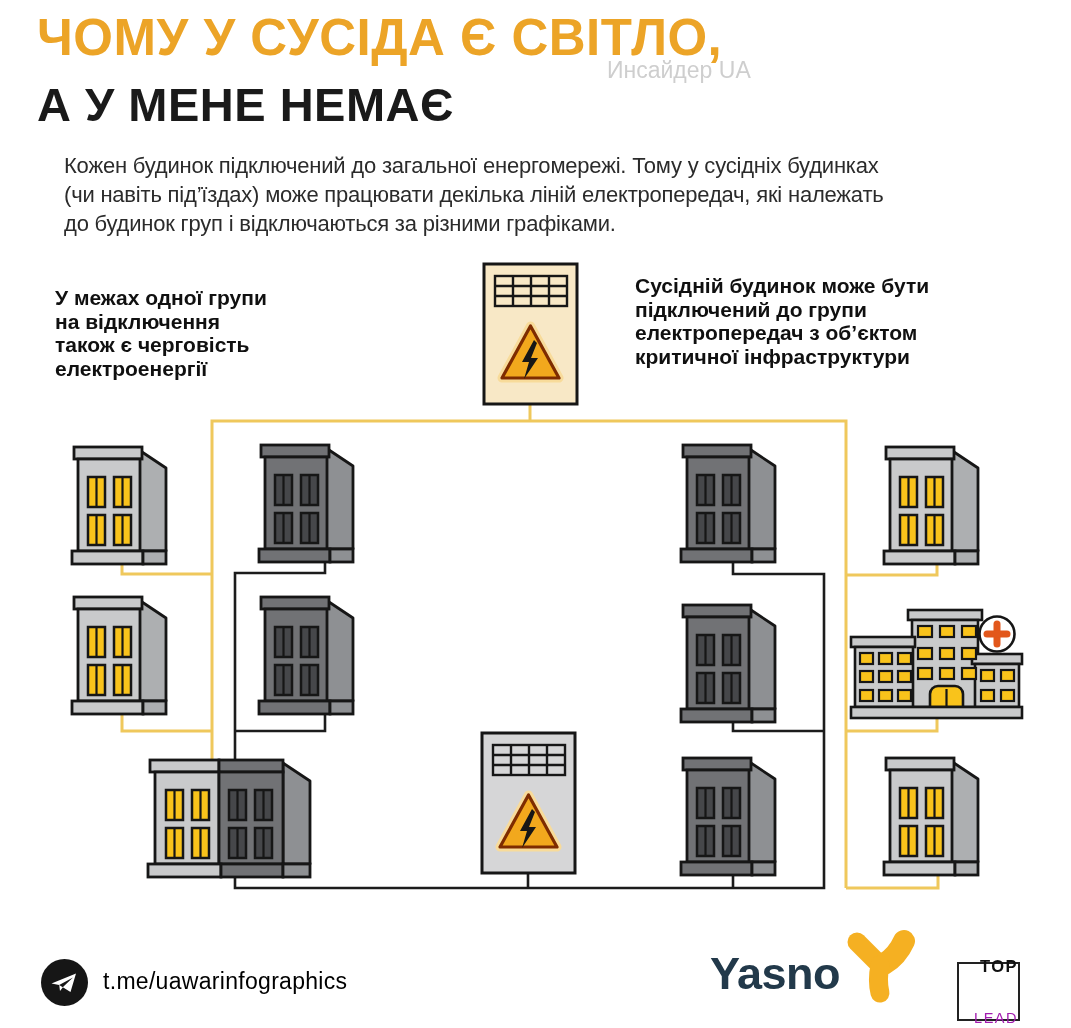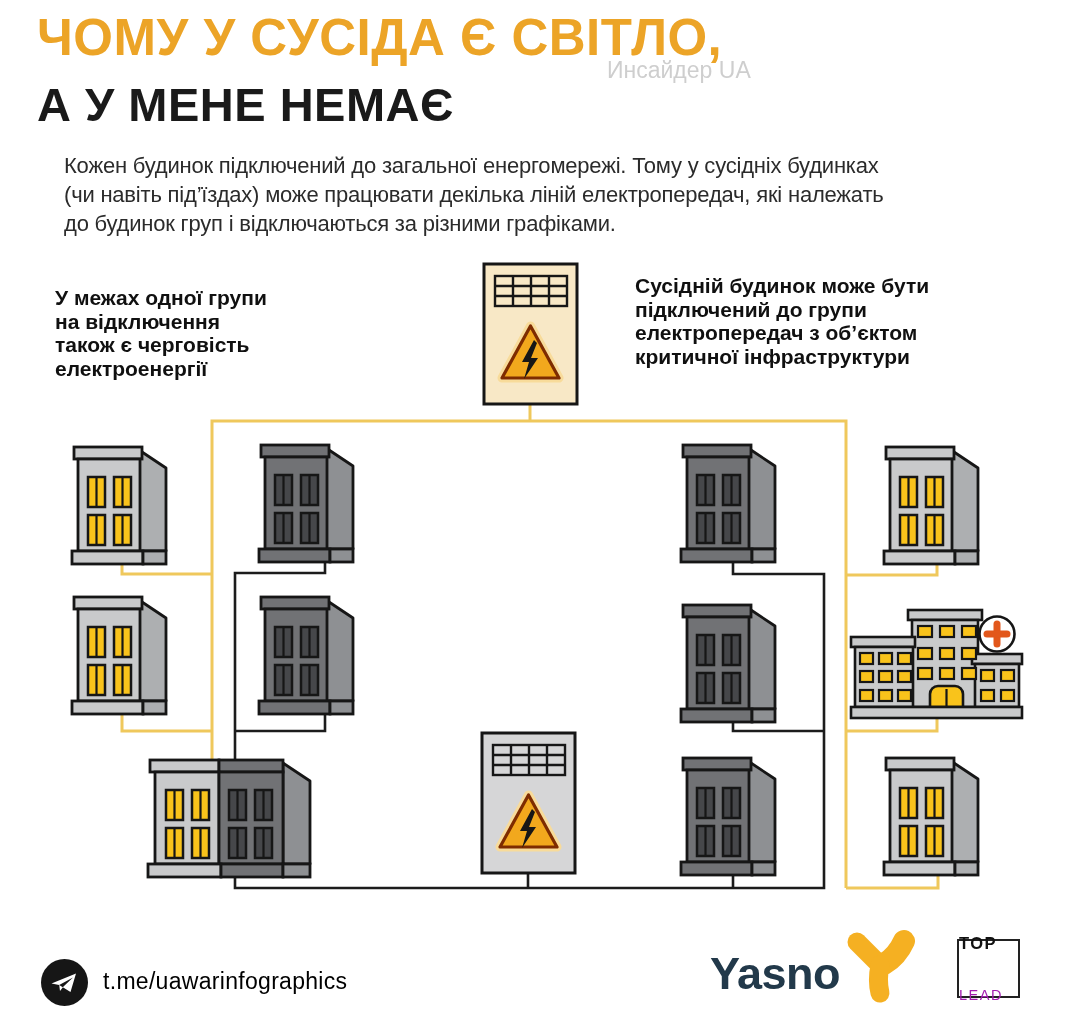--- a/index.html
+++ b/index.html
@@ -19,22 +19,22 @@
   .callout span{display:block;}
   .callout-left{left:55px;top:286px;width:350px;}
   .callout-right{left:635px;top:274px;width:405px;}
   
   .diagram{left:0;top:252px;}
   
   .tg-icon{left:41px;top:959px;}
   .tg-handle{left:103px;top:968px;font-size:23px;color:#000000;letter-spacing:.3px;}
   .yasno-text{left:710px;top:948px;font-size:45px;font-weight:700;color:var(--yasno_navy);letter-spacing:-.5px;}
   .yasno-mark{left:842px;top:929px;}
-  .toplead{left:957px;top:939px;width:63px;height:59px;border:2.5px solid #222;box-sizing:border-box;
-    display:flex;flex-direction:column;align-items:flex-start;justify-content:center;gap:17px;background:#fff;}
+  .toplead{left:957px;top:962px;width:63px;height:59px;border:2.5px solid #222;box-sizing:border-box;
+    display:flex;flex-direction:column;align-items:flex-end;justify-content:center;gap:17px;background:#fff;}
   .toplead .tl-top{font-size:16.5px;font-weight:600;letter-spacing:1.5px;color:#111;}
   .toplead .tl-divider{width:40px;height:1.6px;background:var(--toplead_divider);}
   .toplead .tl-lead{font-size:14.5px;font-weight:400;letter-spacing:1.5px;color:#a21caf;}
 </style>
 </head>
 <body>
 
 <div class="abs title-line1">ЧОМУ У СУСІДА Є СВІТЛО,</div>
 <div class="abs watermark">Инсайдер UA</div>
 <div class="abs title-line2">А У МЕНЕ НЕМАЄ</div>

